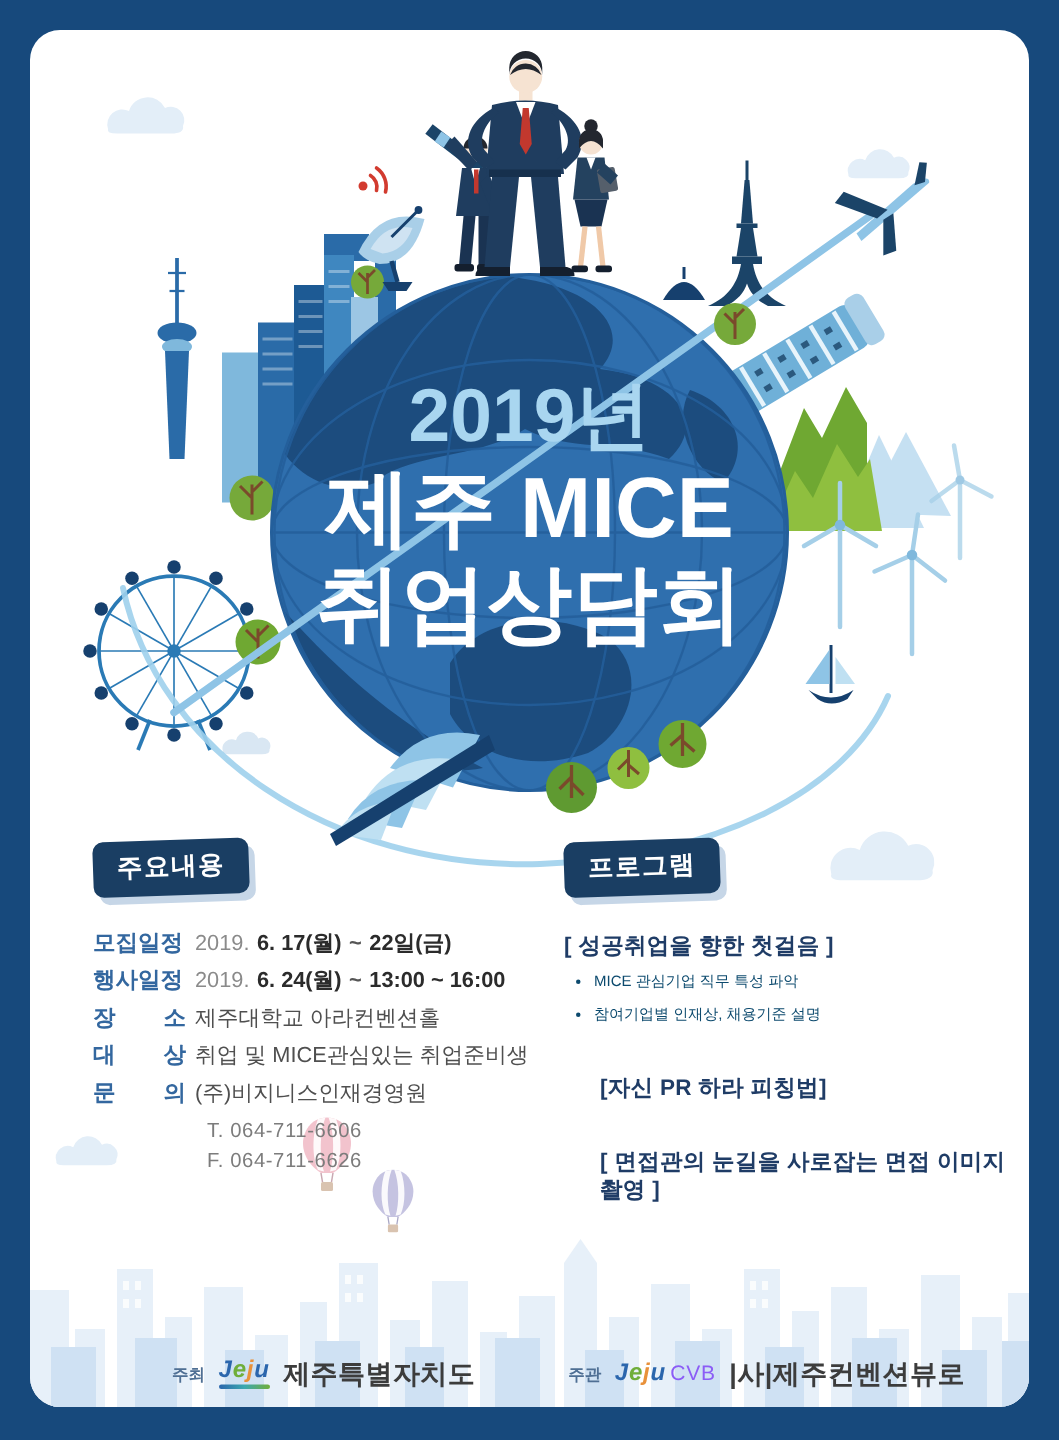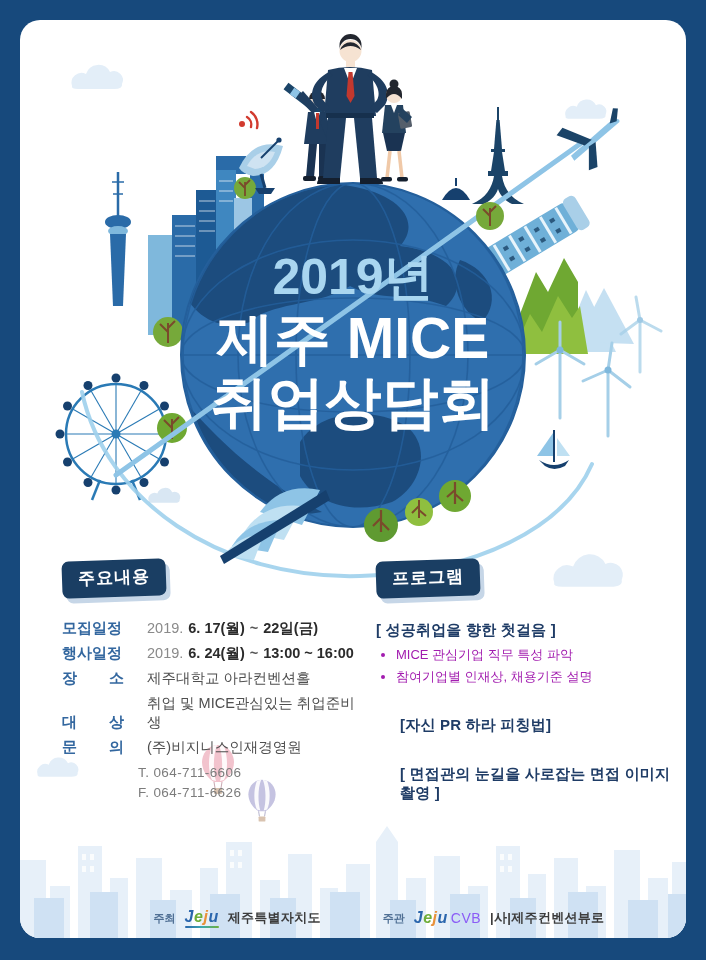--- a/index.html
+++ b/index.html
@@ -29,52 +29,52 @@
     box-shadow:4px 5px 0 #c6d6e7;
     margin-bottom:14px;
   }
 
   .info-rows{margin-top:8px;}
   .row{display:flex;align-items:flex-end;margin-bottom:6px;font-size:14.5px;}
   .row-label{
     width:62px;flex:0 0 62px;font-weight:bold;color:#33679f;
     font-size:15px;text-align-last:justify;-moz-text-align-last:justify;
   }
-  .row-val{margin-left:23px;color:#4f4f4f;}
+  .row-val{margin-left:6px;color:#4f4f4f;}
   .v-pre{color:#8a8a8a;margin-right:5px;}
   .v-b{font-weight:bold;color:#2b2b2b;}
   .v-mid{color:#555;margin:0 5px;font-weight:bold;}
   .contacts{margin-left:76px;margin-top:2px;}
   .contact-line{font-size:13.5px;color:#7c7c7c;letter-spacing:.4px;line-height:20px;}
 
   .sec{margin-top:26px;}
   .sec-first{margin-top:10px;}
   .sec-gap-lg{margin-top:30px;margin-left:24px;}
   .sec-title{font-size:15px;font-weight:bold;color:#1f3c66;letter-spacing:.2px;}
   .sec ul{margin:6px 0 0 6px;padding-left:14px;}
-  .sec li{font-size:13px;color:#a21caf;margin:4px 0;line-height:18px;}
+  .sec li{font-size:10px;color:#0c4a6e;margin:4px 0;line-height:18px;}
 
   
   .footer{
     position:absolute;left:0;bottom:10px;width:666px;
     display:flex;justify-content:center;align-items:center;gap:14px;padding-left:26px;
   }
   .f-label{font-size:11px;color:#4f6f94;font-weight:bold;}
   .f-group{display:flex;align-items:center;gap:9px;}
   .f-gap{width:34px;}
   .jeju-logo{display:inline-block;text-align:center;line-height:1;}
   .jeju-script{font-style:italic;font-weight:bold;font-size:16px;letter-spacing:.5px;}
   .jl0,.jl3{color:#2b66ad;}
   .jl1{color:#6fae3a;}
   .jl2{color:#e8913a;}
   .jeju-underline{display:block;height:2.5px;border-radius:2px;margin-top:1px;
     background:linear-gradient(90deg,#2b66ad,#3ba8b0,#6fae3a);}
   .cvb-suffix{font-weight:normal;font-size:14px;color:#8b5cf6;margin-left:3px;font-style:normal;}
   .cvb-tagline{height:2px;background:#bdbdbd;opacity:.6;margin-top:2px;border-radius:1px;}
-  .f-name{font-size:13px;font-weight:bold;color:#3c3c3c;letter-spacing:.3px;}
+  .f-name{font-size:18px;font-weight:bold;color:#3c3c3c;letter-spacing:.3px;}
 </style>
 </head>
 <body>
 
 <div id="stage">
   <div class="poster-inner">
 
     <svg class="illus" viewBox="0 0 666 918">
       <defs>
         <clipPath id="gc">

